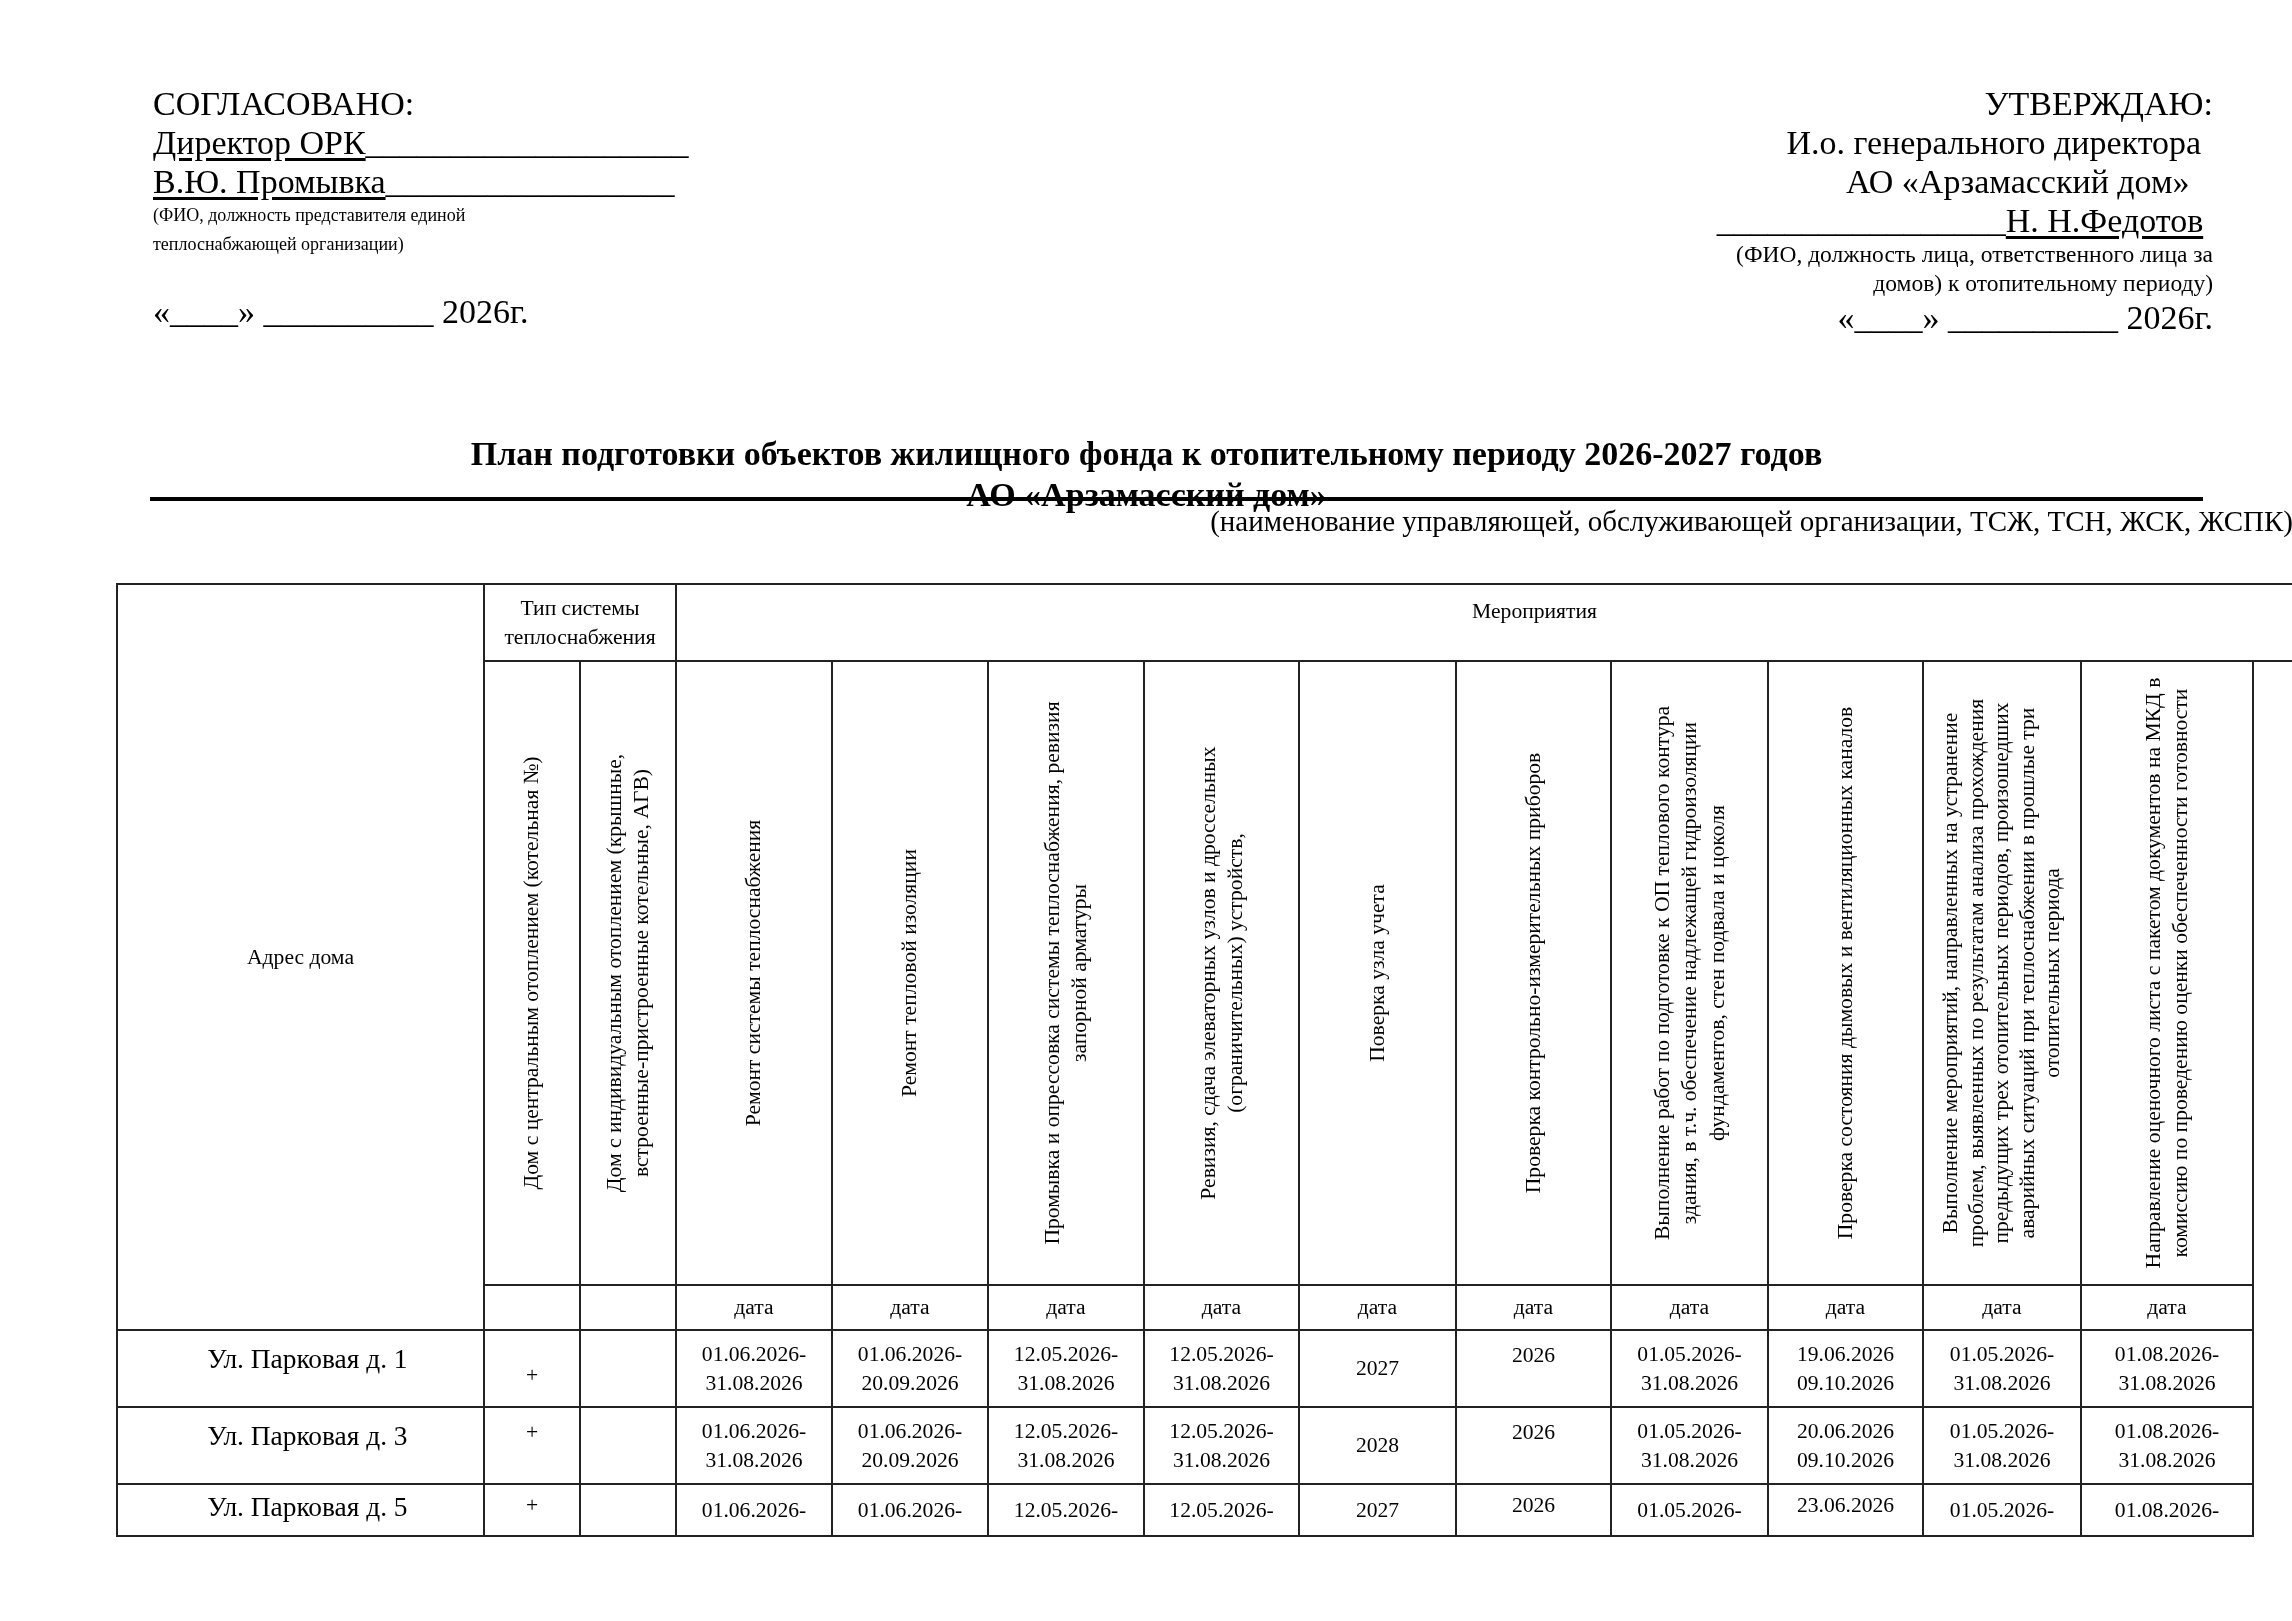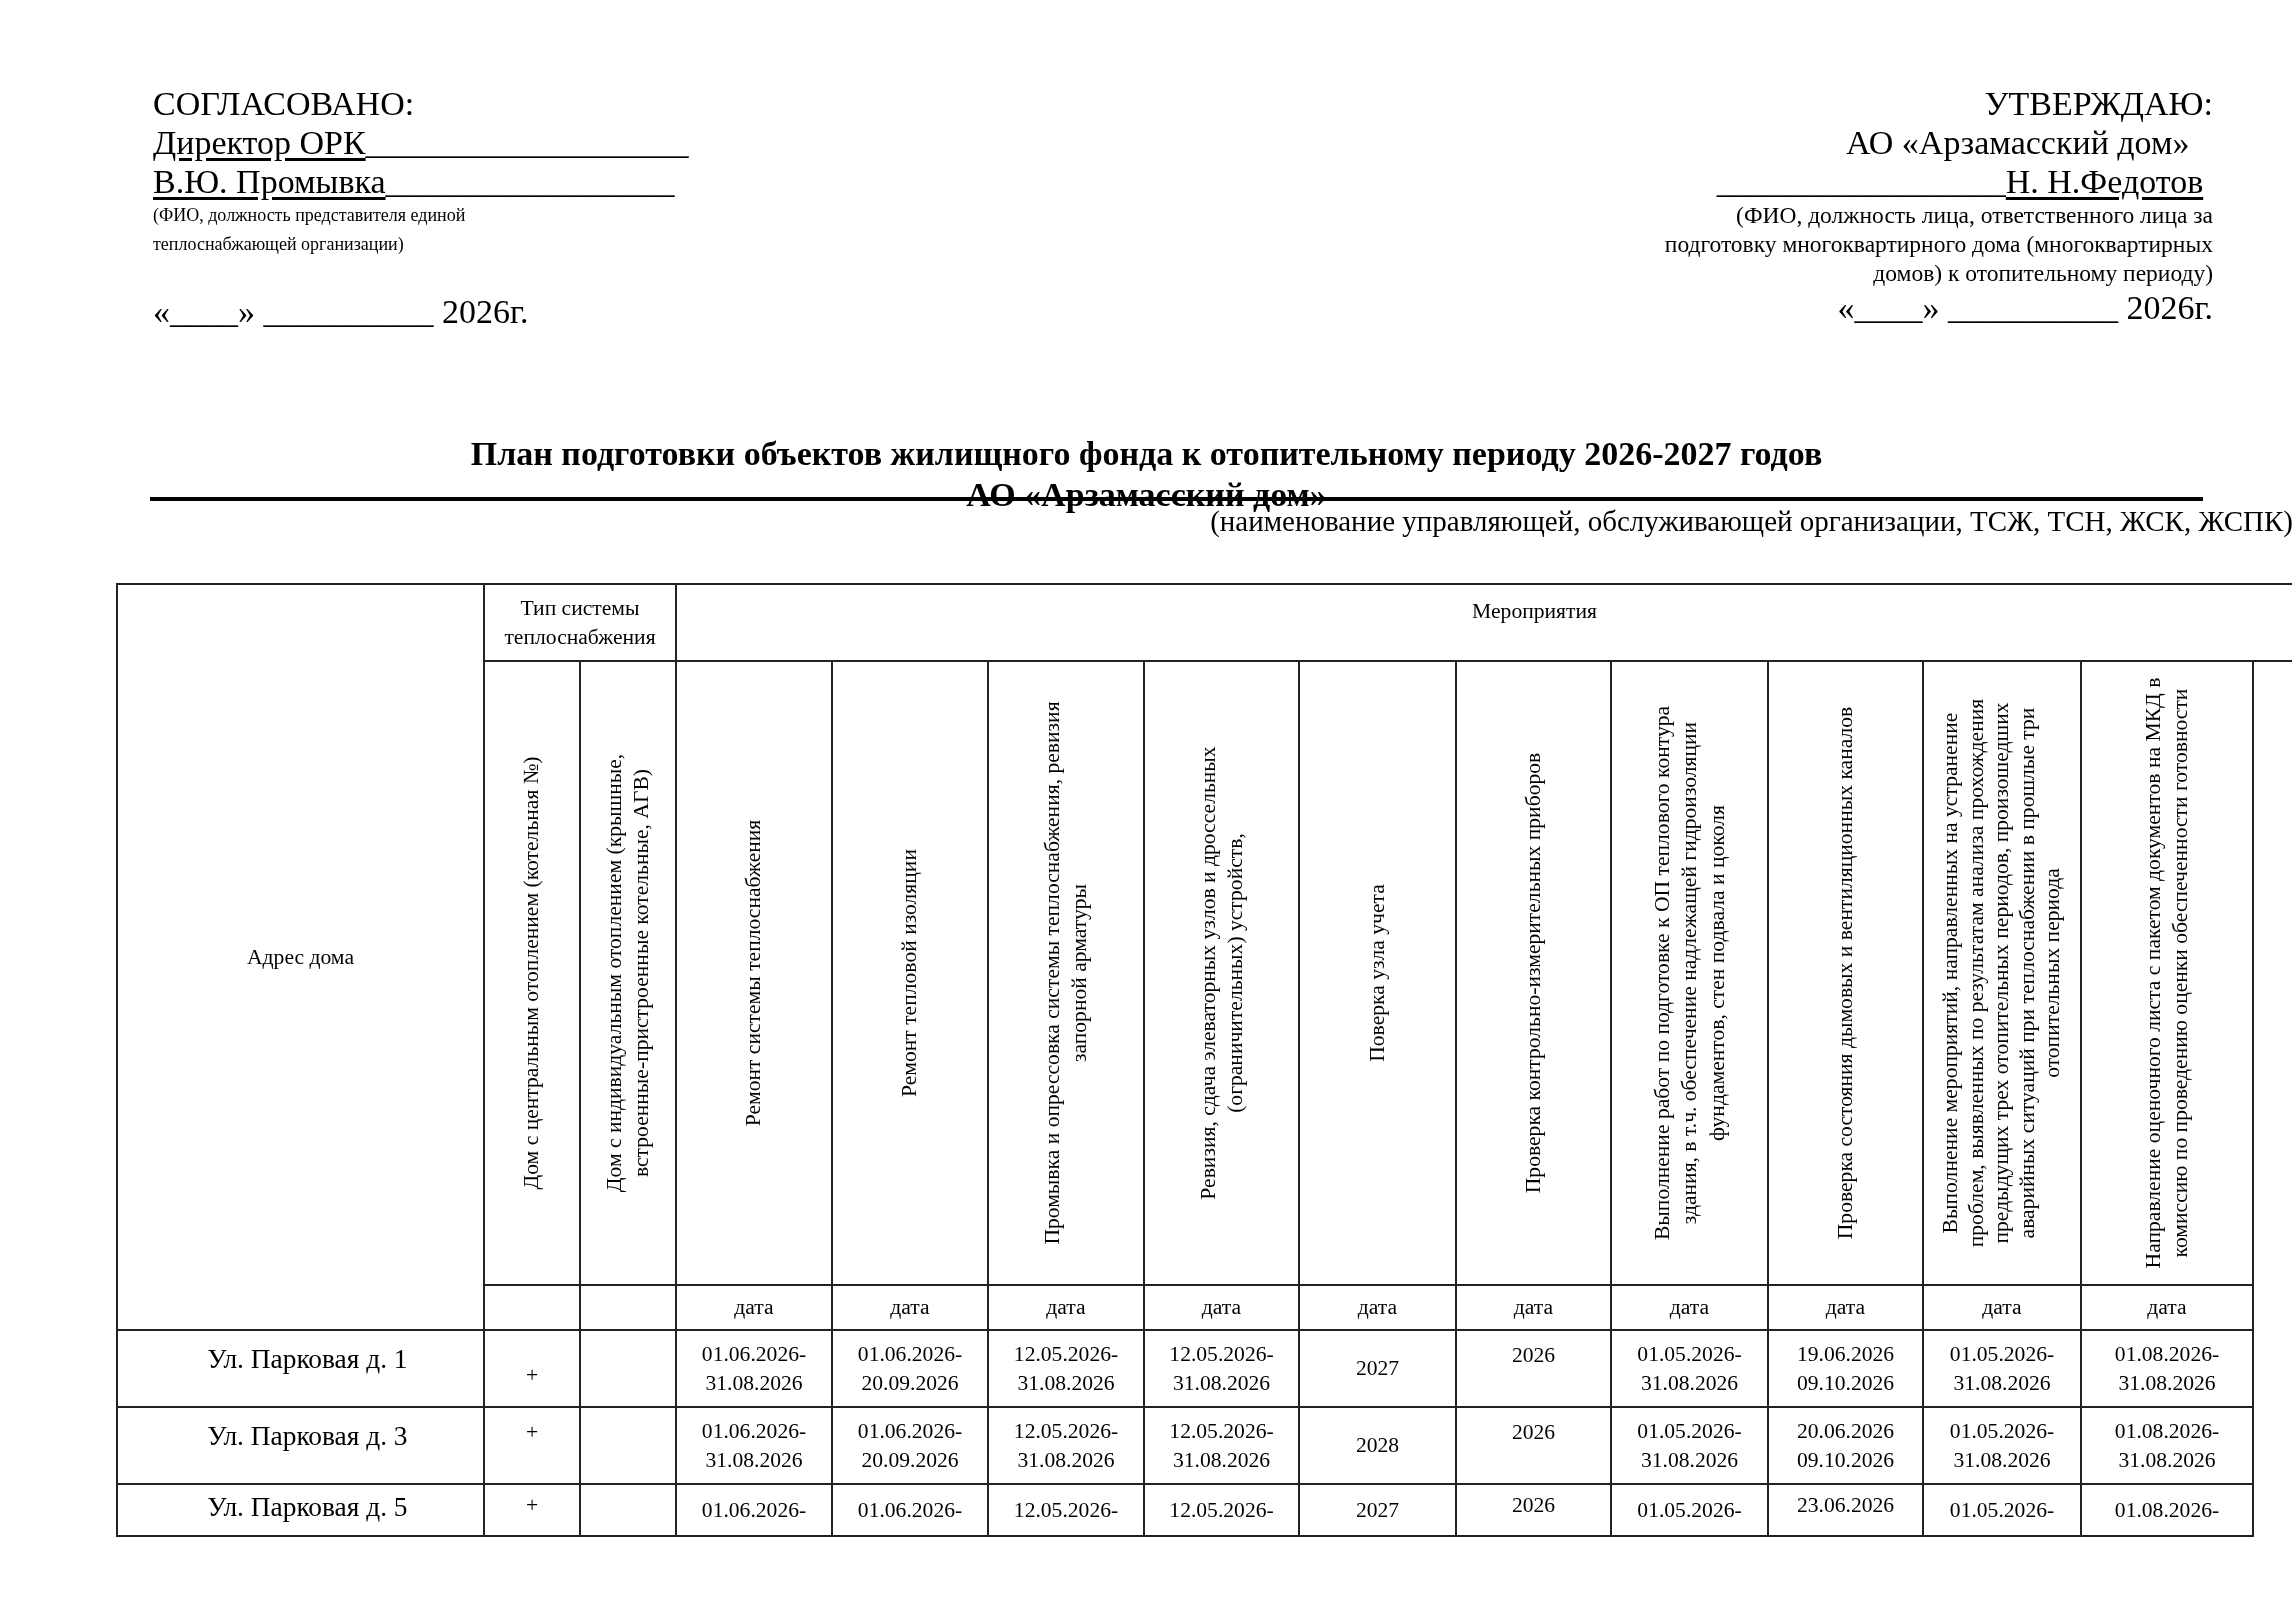--- a/index.html
+++ b/index.html
@@ -46,24 +46,24 @@
   <div><span class="ul">Директор ОРК</span><span>___________________</span></div>
   <div><span class="ul">В.Ю. Промывка</span><span>_________________</span></div>
   <div class="small">(ФИО, должность представителя единой</div>
   <div class="small">теплоснабжающей организации)</div>
   <div style="height:33px"></div>
   <div>«____» __________ 2026г.</div>
 </div>
 
 <div class="abs right-block">
   <div>УТВЕРЖДАЮ:</div>
+  <div style="padding-right:11.8px">И.о. генерального директора</div>
   <div style="padding-right:23.5px">АО «Арзамасский дом»</div>
   <div style="padding-right:9.8px"><span>_________________</span><span style="text-decoration:underline;text-underline-offset:3.9px">Н. Н.Федотов</span></div>
   <div class="small">(ФИО, должность лица, ответственного лица за</div>
-  <div class="small">подготовку многоквартирного дома (многоквартирных</div>
   <div class="small">домов) к отопительному периоду)</div>
   <div>«____» __________ 2026г.</div>
 </div>
 
 <div class="abs title" style="top:414px">План подготовки объектов жилищного фонда к отопительному периоду 2026-2027 годов</div>
 <div class="abs title" style="top:455px">АО «Арзамасский дом»</div>
 <div class="abs rule"></div>
 <div class="abs subtitle">(наименование управляющей, обслуживающей организации, ТСЖ, ТСН, ЖСК, ЖСПК)</div>
 
 <table class="plan">

